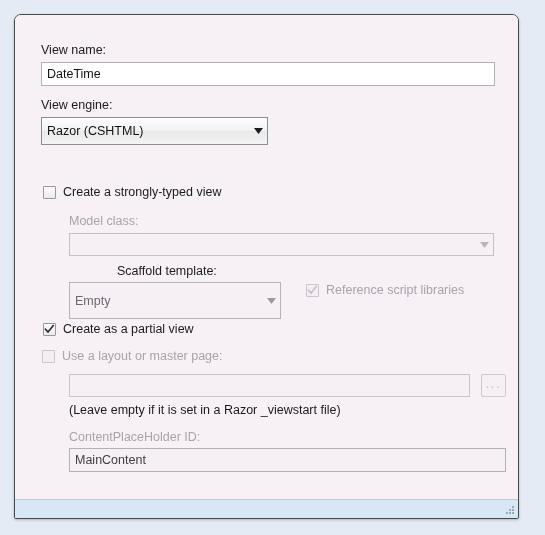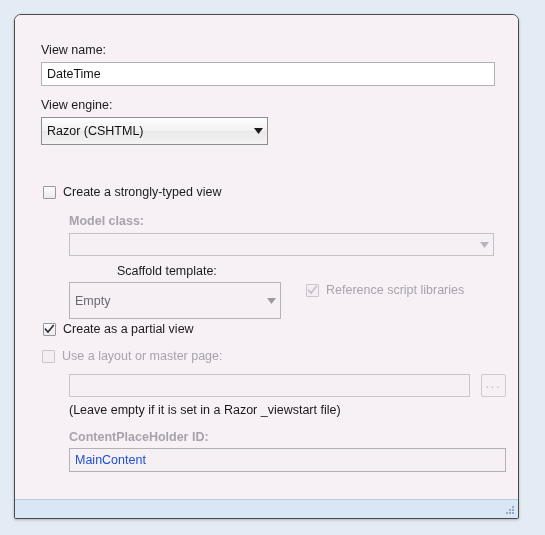--- a/index.html
+++ b/index.html
@@ -67,42 +67,42 @@
     position: relative;
     background: #f7f1f5;
   }
 
   .lbl {
     position: absolute;
     font-size: 12.5px;
     color: #1b1b1b;
     white-space: nowrap;
   }
-  .lbl.disabled { color: #a9a2ad; font-weight: bold; }
+  .lbl.disabled { color: #a9a2ad; }
 
   .txt {
     position: absolute;
     box-sizing: border-box;
     border: 1px solid #b4b0b8;
     background: #ffffff;
     font-size: 12.5px;
     color: #111;
     padding: 5px 5px;
     font-family: "Liberation Sans", sans-serif;
     outline: none;
   }
   .txt.disabled {
     background: #f6f0f4;
     border-color: #c9c4cd;
     color: #8f8994;
   }
   .txt.greyvalue {
     background: #f6f0f4;
     border-color: #b4b0b8;
-    color: #1d4ed8;
+    color: #404040;
   }
 
   
   .combo {
     position: absolute;
     box-sizing: border-box;
     border: 1px solid #8e8e92;
     background: linear-gradient(to bottom, #fdfdfd 0%, #f2f2f2 48%, #e9e9e9 52%, #f4f4f4 100%);
     font-size: 12.5px;
     color: #111;

